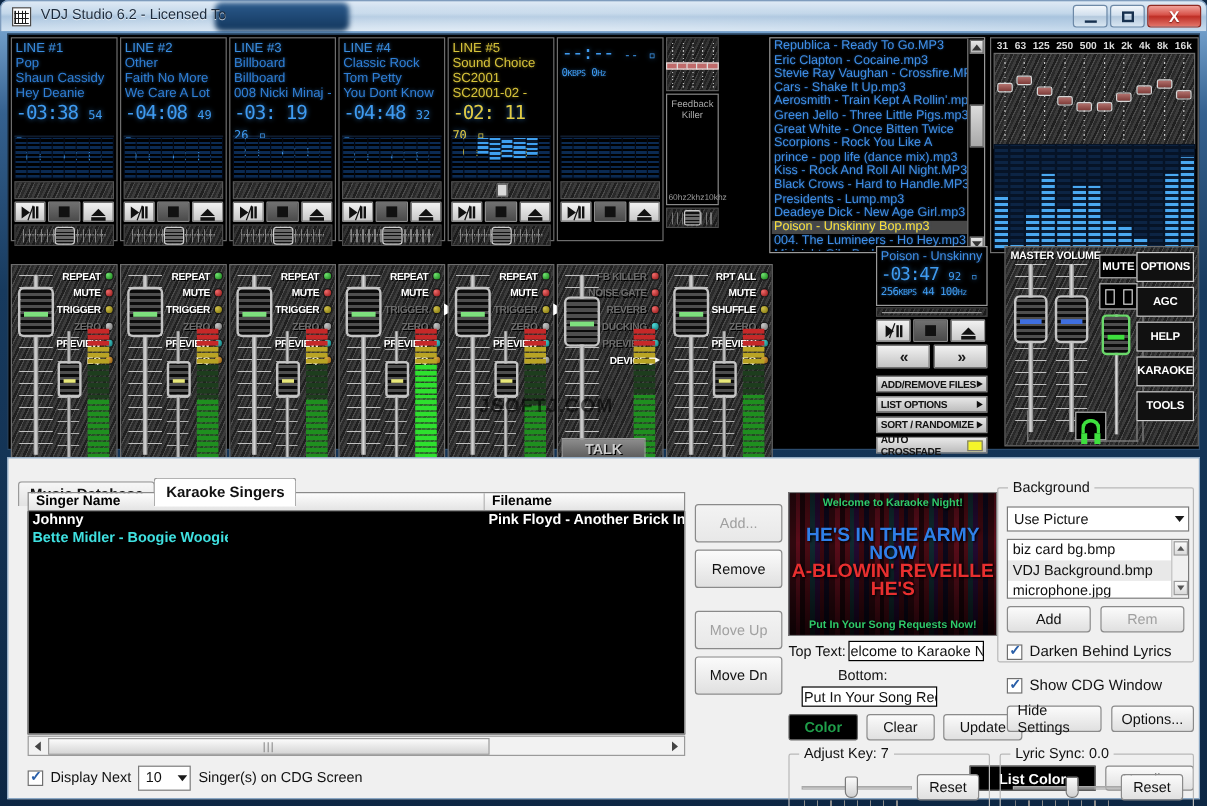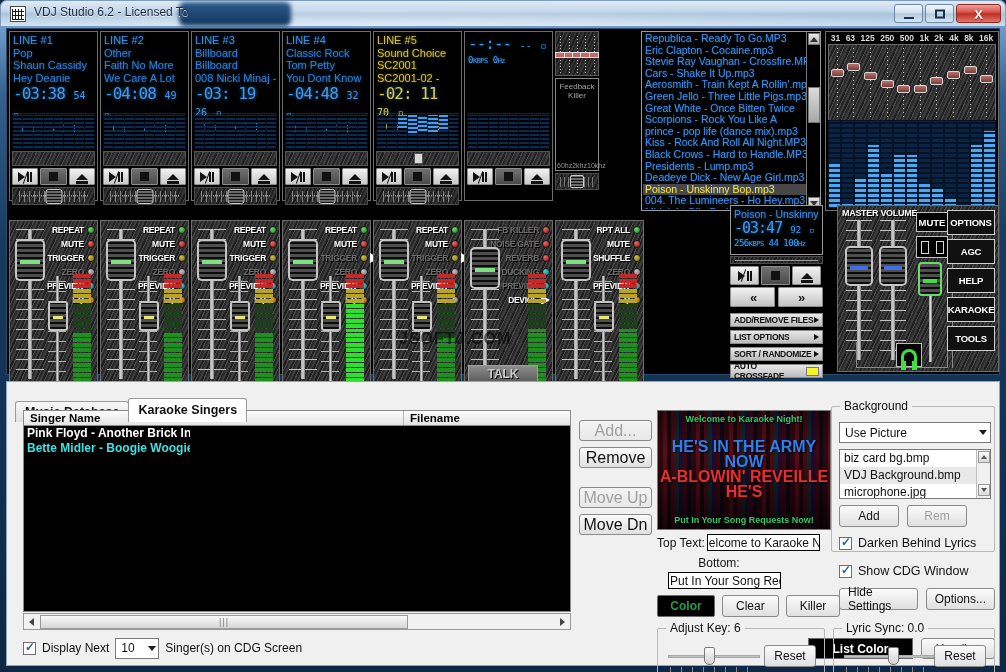--- a/index.html
+++ b/index.html
@@ -378,23 +378,23 @@
   .hsb { height:17px; margin-top:1px; border:1px solid #9a9a9a; background:#f2f2f2; display:flex; align-items:center; }
   .hsb .ar { width:15px; height:15px; display:flex; align-items:center; justify-content:center; }
   .ar-l { width:0;height:0;border-right:5px solid #444;border-top:4px solid transparent;border-bottom:4px solid transparent; }
   .ar-r { width:0;height:0;border-left:5px solid #444;border-top:4px solid transparent;border-bottom:4px solid transparent; }
   .hsb .thumb { height:14px; margin:0 1px; background:linear-gradient(180deg,#fbfbfb,#d5d5d5); border:1px solid #9a9a9a;
      display:flex; align-items:center; justify-content:center; }
   .hsb .thumb .grip { font-size:9px; color:#7a7a7a; letter-spacing:1px; }
   .hsb .track-right { flex:1; }
   .sidebtns { position:absolute; left:572px; top:38px; width:73px; display:flex; flex-direction:column; gap:6px; }
   .sbtn {
-    height:21px; border:1px solid #8a8a8a; border-radius:3px;
+    height:32px; border:1px solid #8a8a8a; border-radius:3px;
     background:linear-gradient(180deg,#fbfbfb,#e0e0e0);
-    font-size:16px; color:#111; display:flex; align-items:center; justify-content:center; cursor:pointer;
+    font-size:12px; color:#111; display:flex; align-items:center; justify-content:center; cursor:pointer;
   }
   .sbtn.dis { color:#a0a0a0; background:linear-gradient(180deg,#f3f3f3,#e8e8e8); }
   .sbtn.gap { margin-top:13px; }
 
   .bottombar { position:absolute; left:16px; bottom:6px; width:628px; height:22px; display:flex; align-items:center; gap:6px; }
   .cbx { width:13px; height:13px; background:#fff; border:1px solid #707070; position:relative; }
   .cbx.on::after { content:'✓'; position:absolute; left:1px; top:-3px; font-size:12px; color:#2a5fa8; font-weight:bold; }
   .bb-lbl { font-size:12px; color:#111; }
   .dropdown {
     width:44px; height:21px; background:#fff; border:1px solid #7a7a7a;
@@ -460,21 +460,21 @@
   .bg-list { margin-top:6px; width:152px; height:50px; background:#fff; border:1px solid #7a7a7a; position:relative; overflow:hidden; }
   .bg-list .it { font-size:12px; color:#111; padding:0 4px; line-height:17px; white-space:nowrap; }
   .bg-list .it.sel { background:#e8e8e8; }
   .bg-sb { position:absolute; right:0; top:0; width:14px; height:100%; background:#f0f0f0; border-left:1px solid #c0c0c0; }
   .bg-sb .a { width:12px; height:12px; margin:1px auto; background:linear-gradient(180deg,#fbfbfb,#dadada); border:1px solid #9a9a9a;
     display:flex; align-items:center; justify-content:center; }
   .bg-sb .a.b { position:absolute; bottom:1px; left:1px; }
   .ar-u2 { width:0;height:0;border-bottom:4px solid #555;border-left:3px solid transparent;border-right:3px solid transparent; }
   .ar-d2 { width:0;height:0;border-top:4px solid #555;border-left:3px solid transparent;border-right:3px solid transparent; }
   .bg-btns { margin-top:6px; display:flex; gap:8px; }
-  .bg-btns .gbtn { width:60px; padding:0; }
+  .bg-btns .gbtn { width:70px; padding:0; }
   .chk-row { display:flex; align-items:center; gap:6px; margin-top:9px; }
   .chk-row .bb-lbl { font-size:12.5px; }
   .hide-row { display:flex; gap:8px; margin-top:10px; }
   .hide-row .gbtn { padding:0 8px; }
 </style>
 </head>
 <body>
 
 <div class="app">
 
@@ -1552,20 +1552,21 @@
         <div class="tab active">Karaoke Singers</div>
       </div>
 
     <div class="listbox">
       <div class="lb-head">
         <div style="width:380px">Singer Name</div>
         <div style="width:166px; border-right:none">Filename</div>
       </div>
       <div class="lb-body" id="lbBody">
           <div class="lb-row sel">
+            <div style="width:380px">Johnny</div>
             <div style="width:166px">Pink Floyd - Another Brick In</div>
           </div>
           <div class="lb-row cy">
             <div style="width:166px">Bette Midler - Boogie Woogie</div>
           </div>
         </div>
       <div class="hsb">
         <div class="ar">
             <span class="ar-l"></span>
           </div>
@@ -1616,25 +1617,25 @@
         <span class="tinp" style="width:113px;">elcome to Karaoke Night!</span>
       </div>
       <div class="txtrow" style="top:146px;flex-direction:column;">
         <span class="tl">Bottom:</span>
         <span class="tinp" style="width:113px; margin-left:11px;">Put In Your Song Reque</span>
       </div>
 
       <div class="ctl-row">
         <div class="colorbtn">Color</div>
         <div class="gbtn">Clear</div>
-        <div class="gbtn">Killer</div>
+        <div class="gbtn">Update</div>
       </div>
 
       <div class="fieldset" style="left:0; top:218px; width:168px; height:50px;">
-        <span class="fs-legend">Adjust Key: 6</span>
+        <span class="fs-legend">Adjust Key: 7</span>
         <div class="slider" style="left:10px; top:18px; width:92px;">
           <span class="tr"></span>
             <span class="kb" style="left:36px;"></span>
             <span class="ticks"></span>
         </div>
         <div class="gbtn" style="position:absolute; right:8px; top:16px; width:52px; padding:0;">Reset</div>
       </div>
 
       <div class="fieldset" style="left:176px; top:218px; width:162px; height:50px;">
         <span class="fs-legend">Lyric Sync: 0.0</span>

